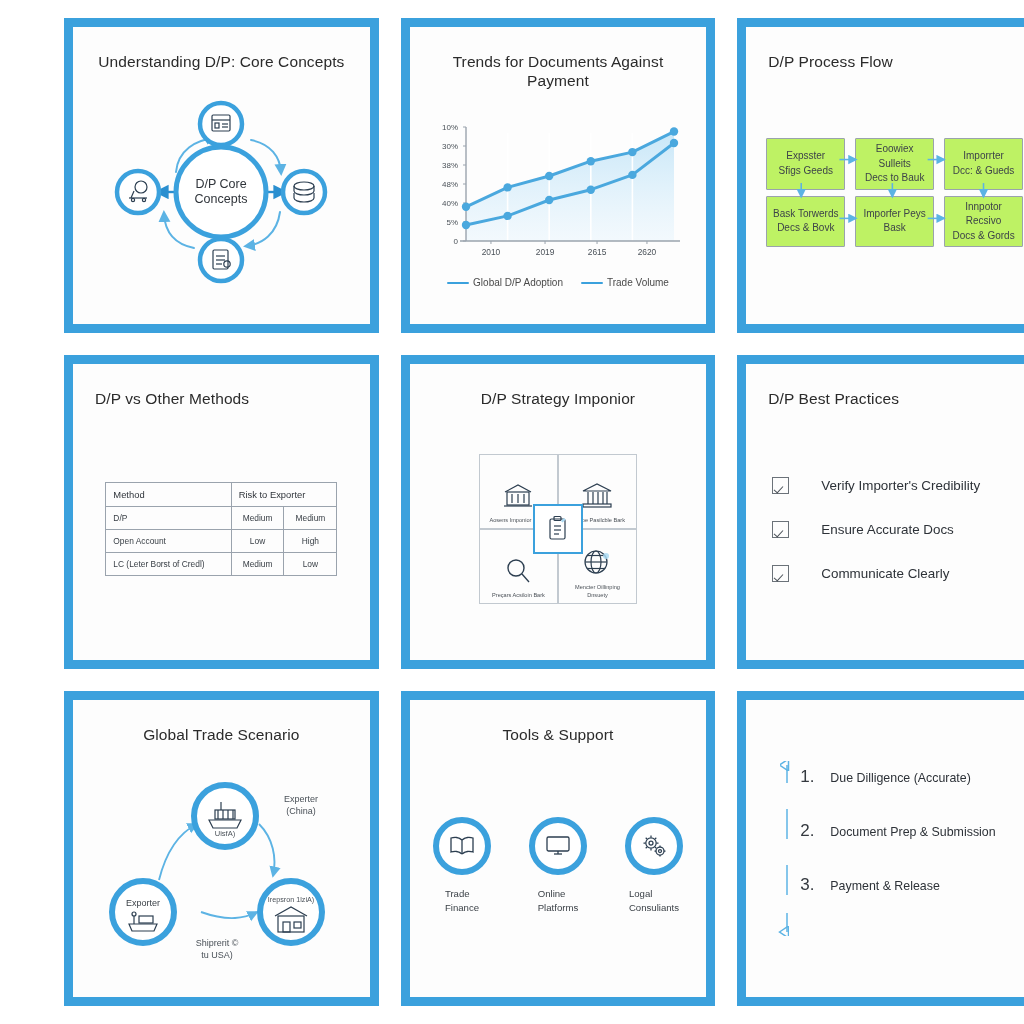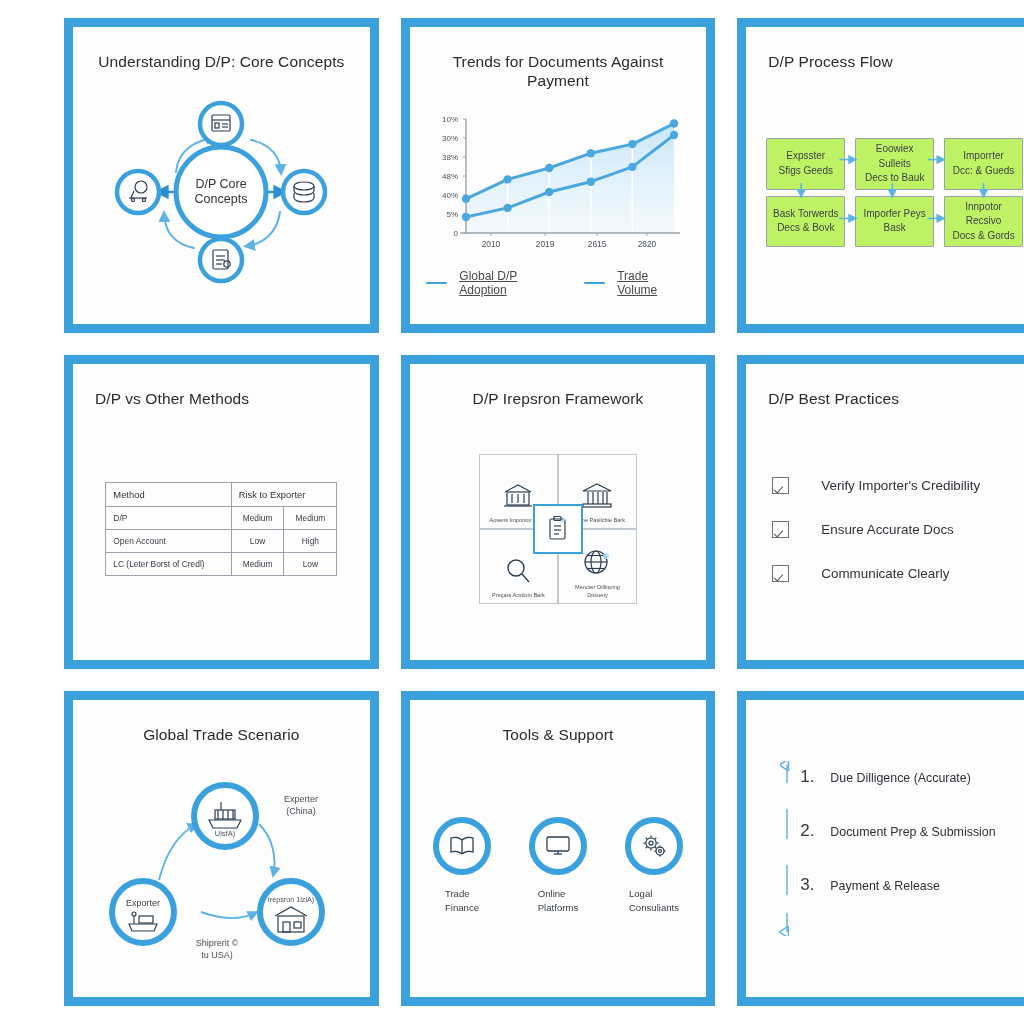--- a/index.html
+++ b/index.html
@@ -37,21 +37,21 @@
   .t-center{text-align:center;}
   .t-left{text-align:left;padding-left:6px;}
   .body{flex:1;display:flex;align-items:center;justify-content:center;position:relative;}
 
   
   .svgtxt{font-family:"Liberation Sans",sans-serif;}
 
   
   .chart-wrap{width:100%;height:100%;display:flex;flex-direction:column;justify-content:center;}
   .legend{display:flex;justify-content:center;gap:18px;margin-top:2px;}
-  .legend-item{display:flex;align-items:center;gap:12px;font-size:12px;color:#4a4a4a;text-decoration:underline;}
+  .legend-item{display:flex;align-items:center;gap:4px;font-size:10px;color:#4a4a4a;}
   .legend-line{width:22px;height:2.6px;background:#3ba1dd;border-radius:2px;display:block;}
 
   
   .flow{display:grid;grid-template-columns:repeat(3,1fr);grid-template-rows:auto auto;
         gap:6px 10px;width:100%;padding:0 4px;box-sizing:border-box;align-content:center;}
   .fbox{border:1.1px solid #9aa3ad;background:#bef264;border-radius:1px;
         min-height:42px;display:flex;align-items:center;justify-content:center;
         text-align:center;font-size:10px;color:#3d4349;line-height:1.45;padding:3px 4px;box-sizing:border-box;}
   .flow-holder{position:relative;width:100%;}
   .flow-arrows{position:absolute;inset:0;pointer-events:none;}
@@ -308,21 +308,21 @@
               <td class="ctr">Low</td>
             </tr>
           </tbody>
         </table>
       </div>
     </div>
   </div>
 
   <div class="card">
     <div class="card-inner">
-      <div class="card-title t-center">D/P Irepsron Framework</div>
+      <div class="card-title t-center">D/P Strategy Imponior</div>
       <div class="body">
         <div class="quad">
           <div class="quad-grid">
             <div class="qcell">
               <span>
                 <svg width="34" height="30" viewBox="0 0 34 30">
                   <g stroke="#2c3e50" stroke-width="1.2" fill="none">
                     <path d="M4 11 L17 4 L30 11"></path>
                       <rect x="6" y="11" width="22" height="13"></rect>
                     <line x1="11" y1="13" x2="11" y2="22"></line>

